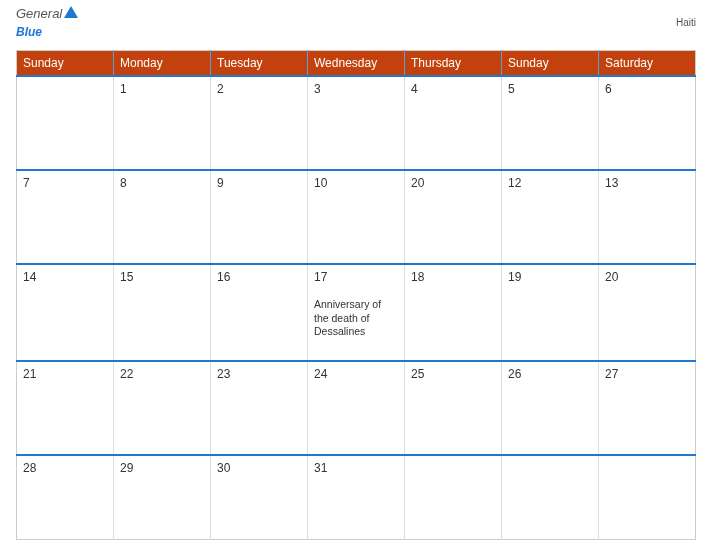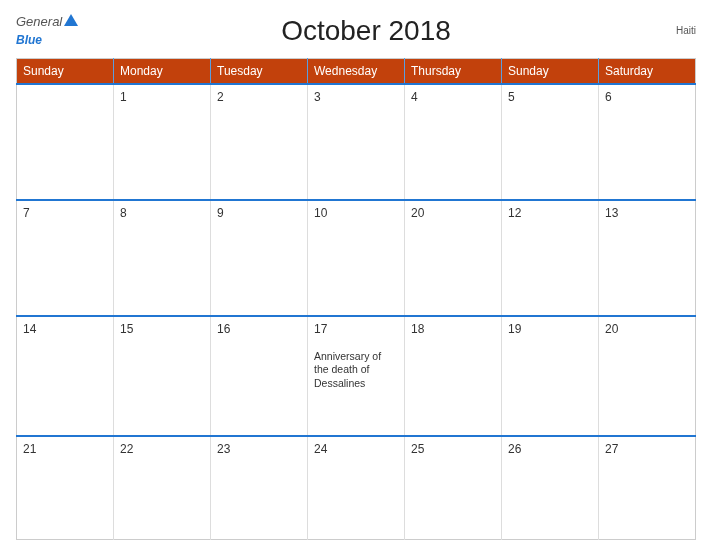--- a/index.html
+++ b/index.html
@@ -6,21 +6,21 @@
     body {
       width: 712px;
       height: 550px;
       background: #fff;
       font-family: Arial, sans-serif;
       overflow: hidden;
     }
     .page {
       width: 712px;
       height: 550px;
-      padding: 14px 16px 10px 16px;
+      padding: 6px 16px 10px 16px;
       display: flex;
       flex-direction: column;
       border-radius: 29px;
     }
     .header {
       display: flex;
       align-items: center;
       justify-content: space-between;
       margin-bottom: 10px;
     }
@@ -118,21 +118,20 @@
 <body>
 
 <div class="page">
   <div class="header">
     <div class="logo">
       <span class="logo-text-general">General</span>
       <div class="logo-triangle"></div>
       <br>
       <span class="logo-text-blue">Blue</span>
     </div>
-    <div class="month-title">October 2018</div>
     <div class="country-name">Haiti</div>
   </div>
 
   <table class="calendar">
     <thead>
       <tr>
       <th>Sunday</th>
           <th>Monday</th>
           <th>Tuesday</th>
           <th>Wednesday</th>
@@ -226,20 +225,37 @@
           <td>
             <span class="day-num">25</span>
           </td>
           <td>
             <span class="day-num">26</span>
           </td>
           <td>
             <span class="day-num">27</span>
           </td>
         </tr>
+        <tr>
+          <td>
+            <span class="day-num">28</span>
+          </td>
+          <td>
+            <span class="day-num">29</span>
+          </td>
+          <td>
+            <span class="day-num">30</span>
+          </td>
+          <td>
+            <span class="day-num">31</span>
+          </td>
+          <td class="empty-cell"></td>
+          <td class="empty-cell"></td>
+          <td class="empty-cell"></td>
+        </tr>
       </tbody>
   </table>
 </div>
 
 <style>
   .logo {
     display: flex;
     flex-wrap: wrap;
     align-items: flex-start;
     width: 80px;

